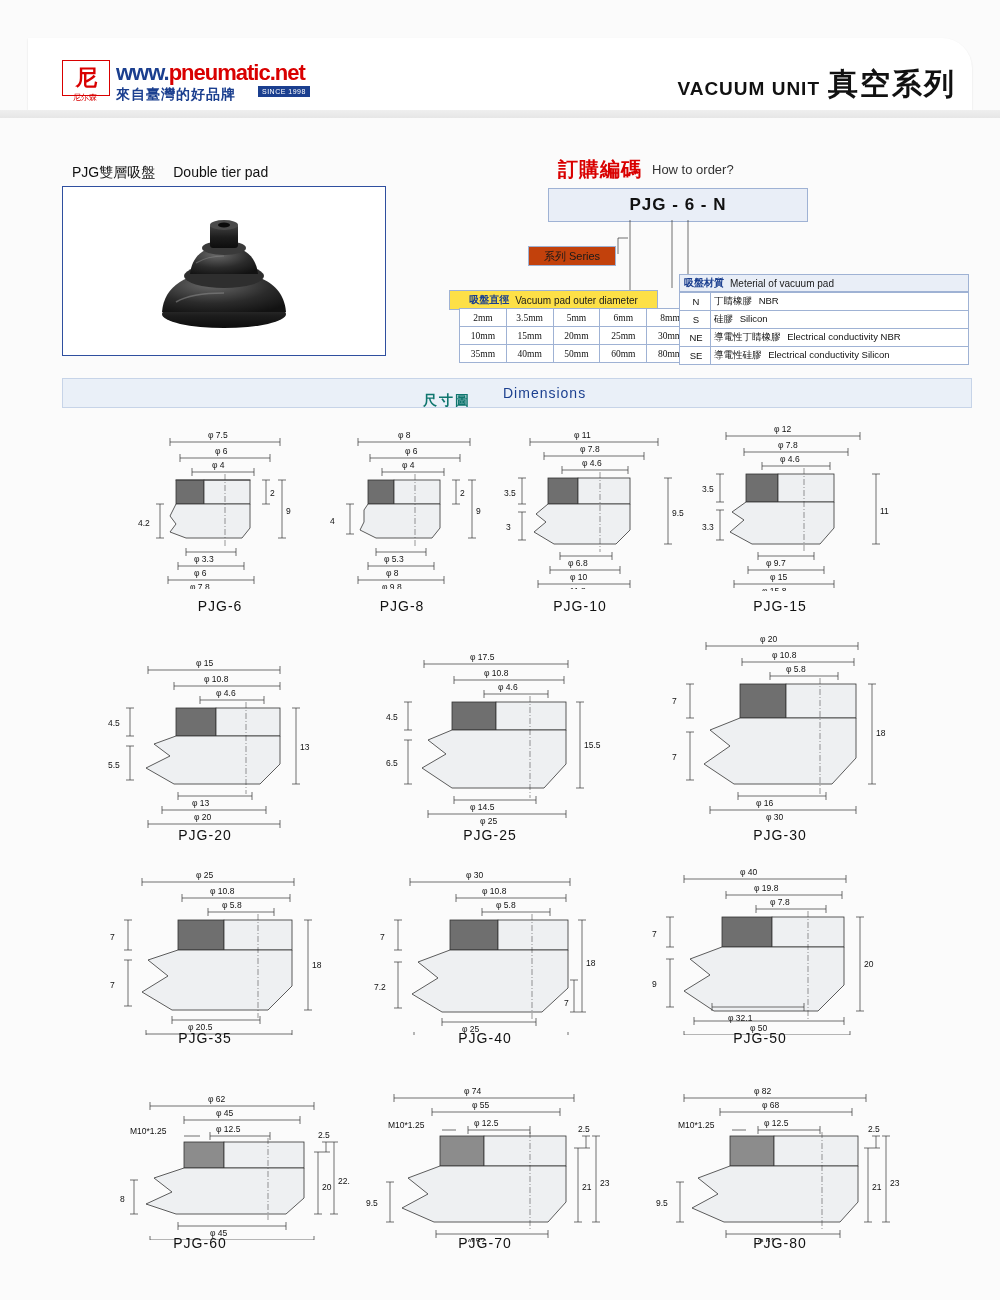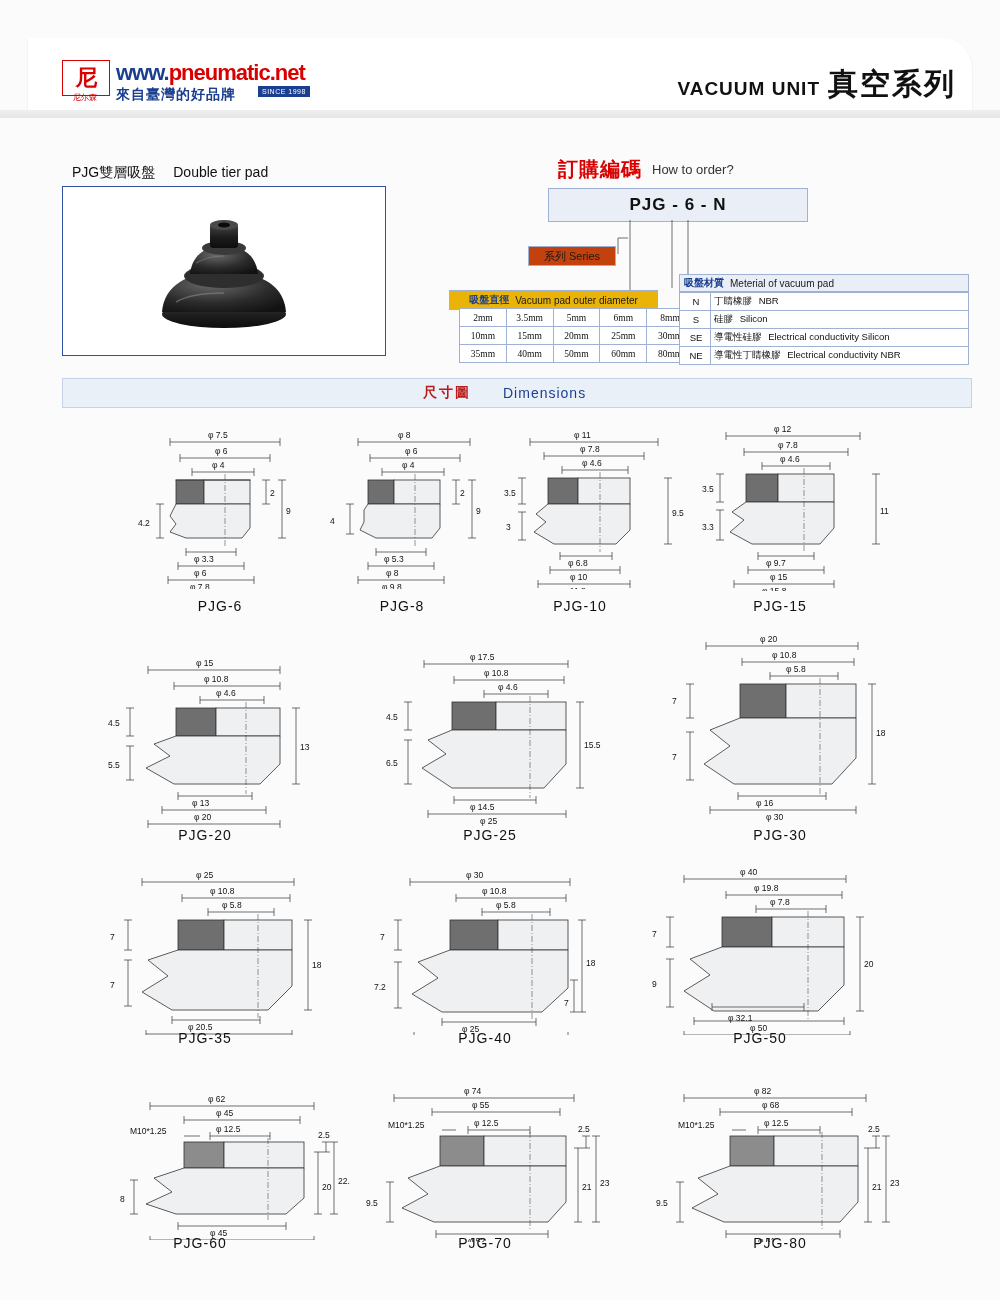--- a/index.html
+++ b/index.html
@@ -89,21 +89,21 @@
     font-size:17px;font-weight:bold;letter-spacing:1px;color:#111;
   }
   .series-tag{
     position:absolute;left:528px;top:246px;width:86px;height:18px;
     background:#c2410c;border:1px solid #9fb2d4;
     font-size:11px;display:flex;align-items:center;justify-content:center;
   }
   
   .dia-head{
     position:absolute;left:449px;top:290px;width:207px;height:18px;
-    background:#eab308;border:1px solid #9fb2d4;
+    background:#fde047;border:1px solid #9fb2d4;
     font-size:10px;display:flex;align-items:center;justify-content:center;
   }
   .dia-head .cn{color:#1b3f8f;font-weight:bold;margin-right:6px;}
   .dia-table{
     position:absolute;left:459px;top:308px;width:235px;
     border-collapse:collapse;
     font-family:Liberation Serif, serif;
   }
   .dia-table td{
     border:1px solid #9fb2d4;font-size:9.5px;text-align:center;height:15px;width:20%;
@@ -124,21 +124,21 @@
   }
   .mat-table td.code{width:26px;text-align:center;}
   .mat-table td .cn{margin-right:4px;}
 
   
   .dim-bar{
     position:absolute;left:62px;top:378px;width:908px;height:28px;
     background:#eaf0f8;border:1px solid #c7d4e8;
   }
   .dim-bar .cn{
-    position:absolute;left:360px;top:5px;font-size:14px;font-weight:bold;color:#b91c1c;letter-spacing:2px;
+    position:absolute;left:360px;top:13px;font-size:14px;font-weight:bold;color:#0f766e;letter-spacing:2px;
   }
   .dim-bar .en{
     position:absolute;left:440px;top:6px;font-size:14px;color:#1b3f8f;letter-spacing:1px;
   }
   .cell{position:absolute;text-align:center;}
   .cap{
     position:absolute;width:160px;text-align:center;font-size:14px;color:#111;
     letter-spacing:1px;
   }
   svg{display:block;}
@@ -254,31 +254,31 @@
       </td>
     </tr>
     <tr>
       <td class="code">S</td>
       <td>
         <span class="cn">硅膠</span>
         <span>Silicon</span>
       </td>
     </tr>
     <tr>
+      <td class="code">NE</td>
+      <td>
+        <span class="cn">導電性丁睛橡膠</span>
+        <span>Electrical conductivity NBR</span>
+      </td>
+    </tr>
+    <tr>
       <td class="code">SE</td>
       <td>
         <span class="cn">導電性硅膠</span>
         <span>Electrical conductivity Silicon</span>
-      </td>
-    </tr>
-    <tr>
-      <td class="code">NE</td>
-      <td>
-        <span class="cn">導電性丁睛橡膠</span>
-        <span>Electrical conductivity NBR</span>
       </td>
     </tr>
   </tbody>
     </table>
 
   <div class="dim-bar">
     <span class="cn">尺寸圖</span>
     <span class="en">Dimensions</span>
   </div>
 

